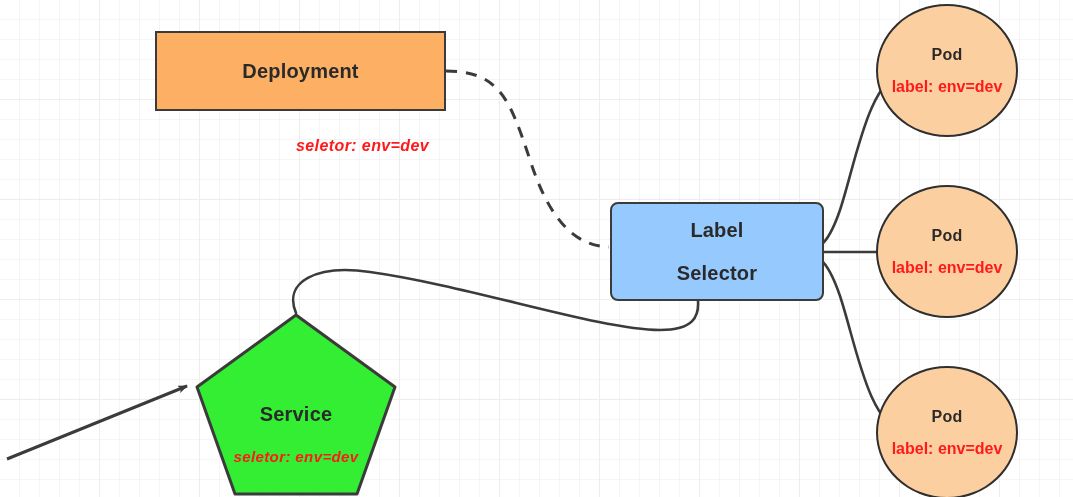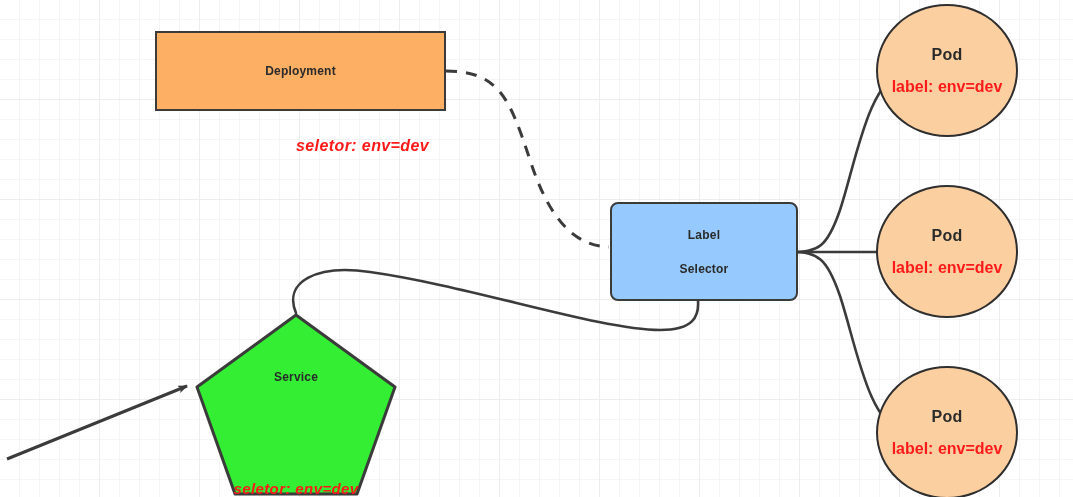--- a/index.html
+++ b/index.html
@@ -32,21 +32,21 @@
     position: absolute;
     box-sizing: border-box;
     display: flex;
     flex-direction: column;
     align-items: center;
     justify-content: center;
     text-align: center;
   }
   .node-title {
     font-weight: bold;
-    font-size: 12px;
+    font-size: 20px;
     color: #2a2a2a;
     letter-spacing: 0.2px;
   }
   .node-sub-red {
     font-weight: bold;
     font-size: 15px;
     color: #ff1a1a;
   }
   .node-sub-red.italic {
     font-style: italic;
@@ -60,21 +60,21 @@
     width: 291px;
     height: 80px;
     background: #fdb064;
     border: 2.5px solid #3b3b3b;
   }
 
   
   #label-selector {
     left: 610px;
     top: 202px;
-    width: 188px;
+    width: 214px;
     height: 99px;
     background: #96caff;
     border: 2.5px solid #3b3b3b;
     border-radius: 8px;
     gap: 20px;
   }
 
   
   .pod {
     width: 142px;
@@ -90,21 +90,21 @@
   #pod-3 { top: 366px; }
   .pod .node-title { font-size: 16px; }
   .pod .node-sub-red { font-size: 16px; }
 
   
   #service {
     left: 194px;
     top: 312px;
     width: 204px;
     height: 185px;
-    justify-content: space-between;
+    justify-content: center;
     padding-top: 58px;
     gap: 22px;
   }
   #service-shape {
     position: absolute;
     left: 0; top: 0;
     width: 204px;
     height: 185px;
   }
   #service .node-title,

